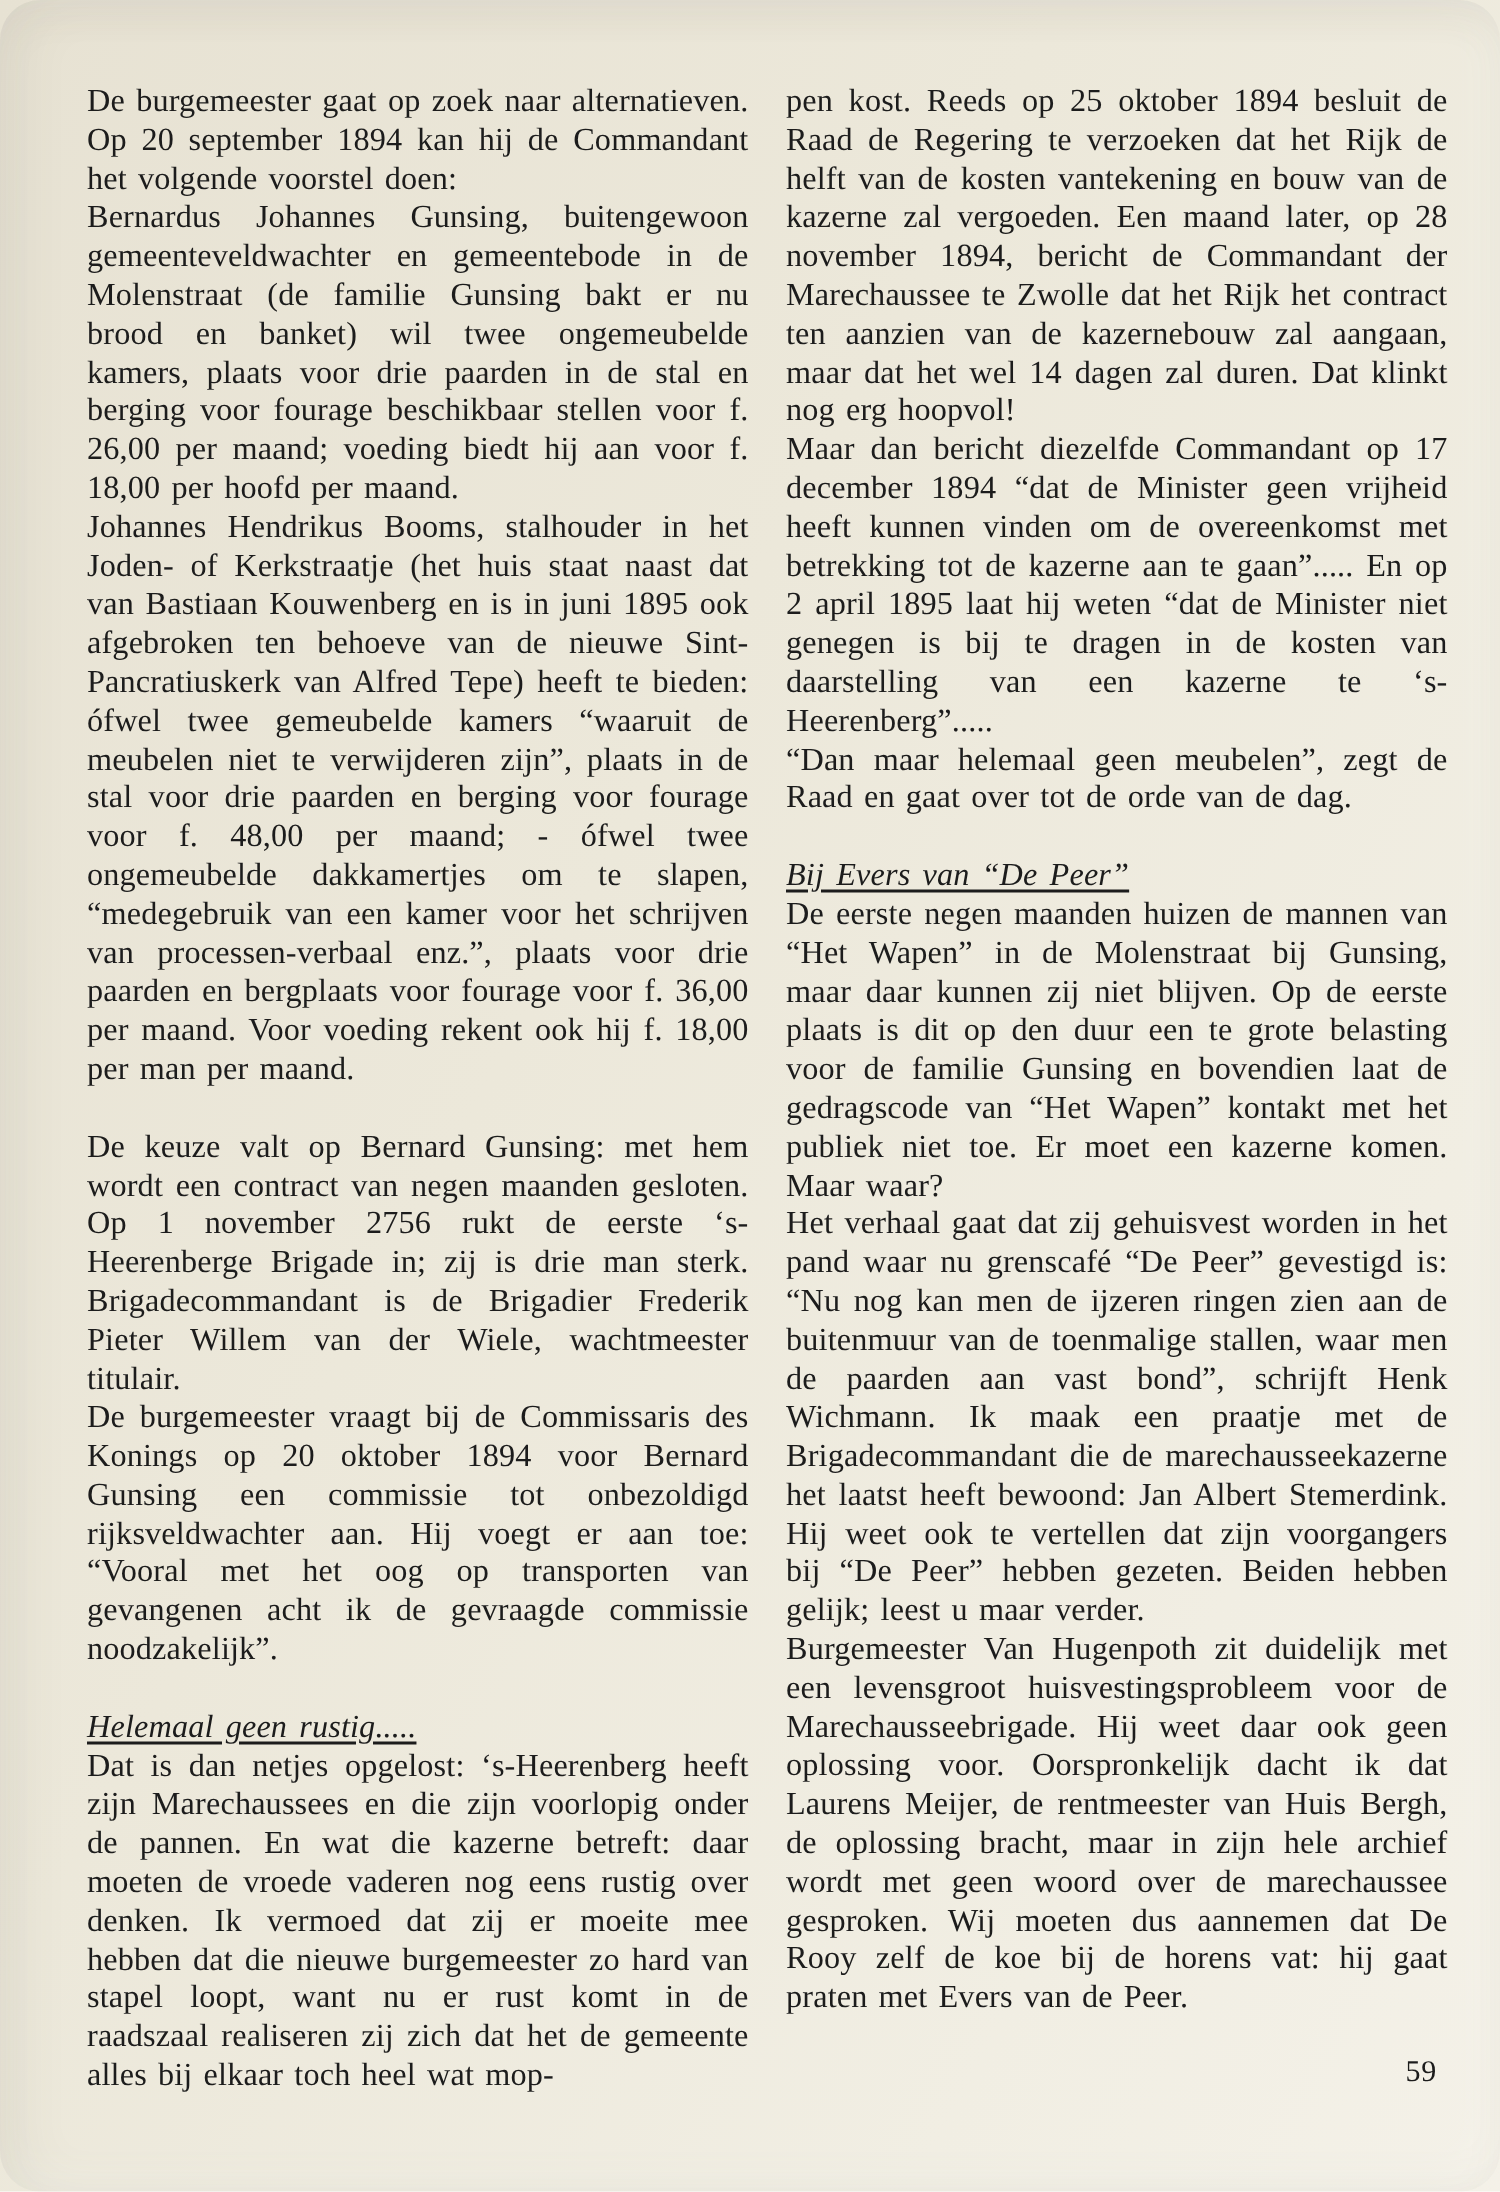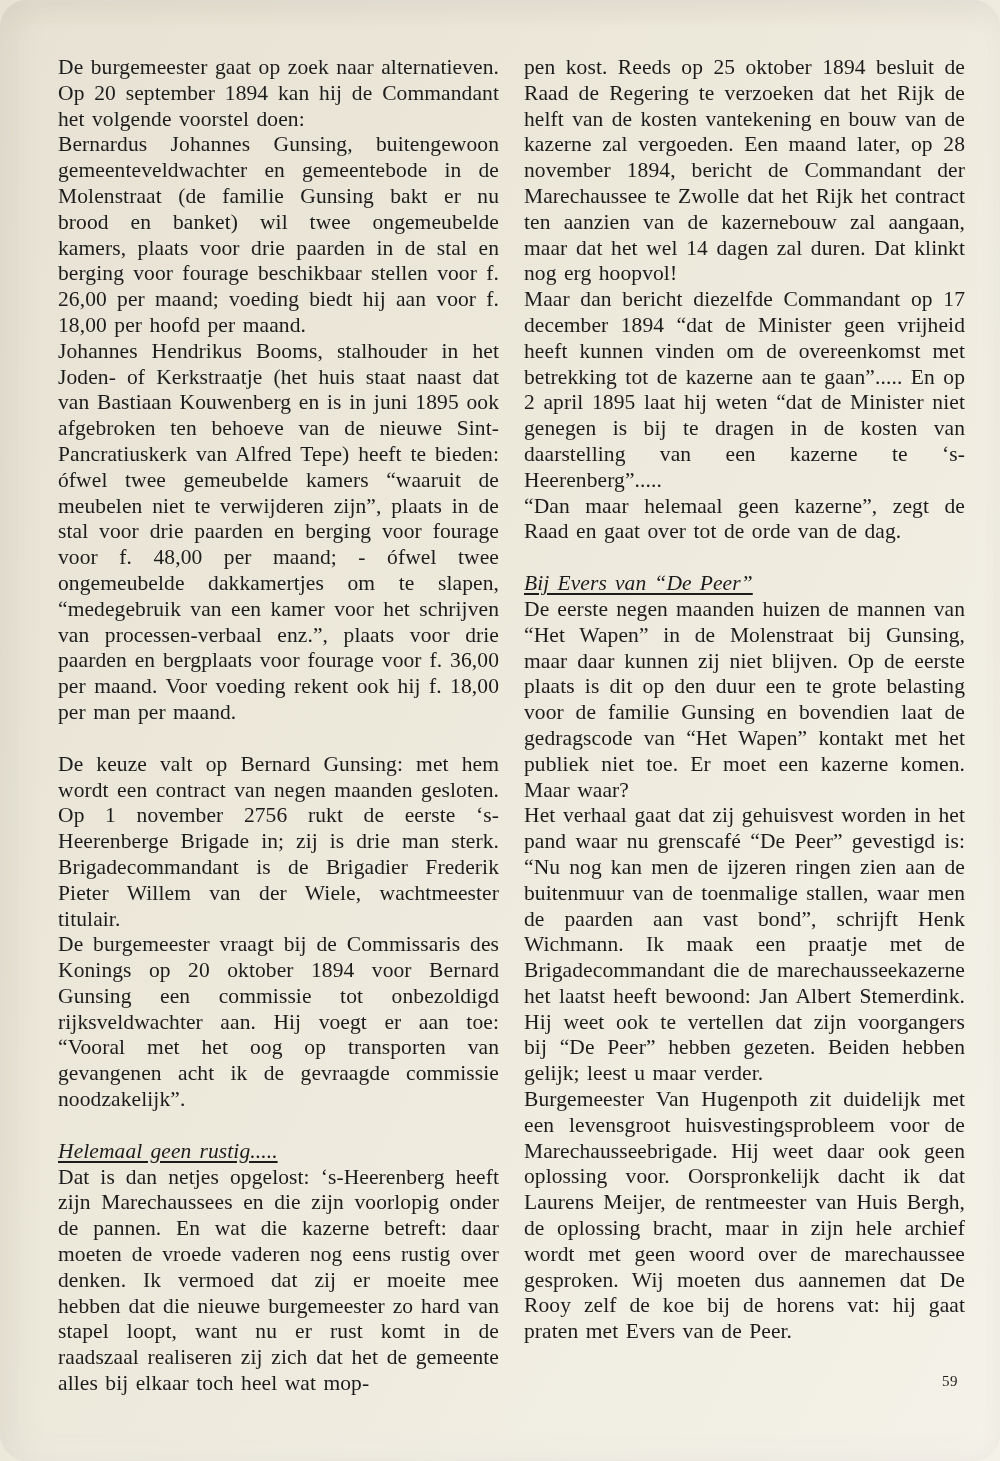--- a/index.html
+++ b/index.html
@@ -43,21 +43,21 @@
     font-style: italic;
     text-decoration: underline;
     text-underline-offset: 3px;
     text-align: left;
     word-spacing: 0.12em;
   }
   .page-number {
     position: absolute;
     right: 42px;
     bottom: 68px;
-    font-size: 15px;
+    font-size: 20px;
     line-height: 24px;
     letter-spacing: 0.5px;
   }
 </style>
 </head>
 <body>
 
 <div class="page">
 
   <div class="col col-left">
@@ -66,21 +66,21 @@
     <p class="body">Johannes Hendrikus Booms, stalhouder in het Joden- of Kerkstraatje (het huis staat naast dat van Bastiaan Kouwenberg en is in juni 1895 ook afgebroken ten behoeve van de nieuwe Sint-Pancratiuskerk van Alfred Tepe) heeft te bieden: ófwel twee gemeubelde kamers “waaruit de meubelen niet te verwijderen zijn”, plaats in de stal voor drie paarden en berging voor fourage voor f. 48,00 per maand; - ófwel twee ongemeubelde dakkamertjes om te slapen, “medegebruik van een kamer voor het schrijven van processen-verbaal enz.”, plaats voor drie paarden en bergplaats voor fourage voor f. 36,00 per maand. Voor voeding rekent ook hij f. 18,00 per man per maand.</p>
     <p class="body gap-before">De keuze valt op Bernard Gunsing: met hem wordt een contract van negen maanden gesloten. Op 1 november 2756 rukt de eerste ‘s-Heerenberge Brigade in; zij is drie man sterk. Brigadecommandant is de Brigadier Frederik Pieter Willem van der Wiele, wachtmeester titulair.</p>
     <p class="body">De burgemeester vraagt bij de Commissaris des Konings op 20 oktober 1894 voor Bernard Gunsing een commissie tot onbezoldigd rijksveldwachter aan. Hij voegt er aan toe: “Vooral met het oog op transporten van gevangenen acht ik de gevraagde commissie noodzakelijk”.</p>
     <p class="section-heading gap-before">Helemaal geen rustig.....</p>
     <p class="body">Dat is dan netjes opgelost: ‘s-Heerenberg heeft zijn Marechaussees en die zijn voorlopig onder de pannen. En wat die kazerne betreft: daar moeten de vroede vaderen nog eens rustig over denken. Ik vermoed dat zij er moeite mee hebben dat die nieuwe burgemeester zo hard van stapel loopt, want nu er rust komt in de raadszaal realiseren zij zich dat het de gemeente alles bij elkaar toch heel wat mop-</p>
   </div>
 
   <div class="col col-right">
     <p class="body">pen kost. Reeds op 25 oktober 1894 besluit de Raad de Regering te verzoeken dat het Rijk de helft van de kosten vantekening en bouw van de kazerne zal vergoeden. Een maand later, op 28 november 1894, bericht de Commandant der Marechaussee te Zwolle dat het Rijk het contract ten aanzien van de kazernebouw zal aangaan, maar dat het wel 14 dagen zal duren. Dat klinkt nog erg hoopvol!</p>
     <p class="body">Maar dan bericht diezelfde Commandant op 17 december 1894 “dat de Minister geen vrijheid heeft kunnen vinden om de overeenkomst met betrekking tot de kazerne aan te gaan”..... En op 2 april 1895 laat hij weten “dat de Minister niet genegen is bij te dragen in de kosten van daarstelling van een kazerne te ‘s-Heerenberg”.....</p>
-    <p class="body">“Dan maar helemaal geen kazerne”, zegt de Raad en gaat over tot de orde van de dag.</p>
+    <p class="body">“Dan maar helemaal geen meubelen”, zegt de Raad en gaat over tot de orde van de dag.</p>
     <p class="section-heading gap-before">Bij Evers van “De Peer”</p>
     <p class="body">De eerste negen maanden huizen de mannen van “Het Wapen” in de Molenstraat bij Gunsing, maar daar kunnen zij niet blijven. Op de eerste plaats is dit op den duur een te grote belasting voor de familie Gunsing en bovendien laat de gedragscode van “Het Wapen” kontakt met het publiek niet toe. Er moet een kazerne komen. Maar waar?</p>
     <p class="body">Het verhaal gaat dat zij gehuisvest worden in het pand waar nu grenscafé “De Peer” gevestigd is: “Nu nog kan men de ijzeren ringen zien aan de buitenmuur van de toenmalige stallen, waar men de paarden aan vast bond”, schrijft Henk Wichmann. Ik maak een praatje met de Brigadecommandant die de marechausseekazerne het laatst heeft bewoond: Jan Albert Stemerdink. Hij weet ook te vertellen dat zijn voorgangers bij “De Peer” hebben gezeten. Beiden hebben gelijk; leest u maar verder.</p>
     <p class="body">Burgemeester Van Hugenpoth zit duidelijk met een levensgroot huisvestingsprobleem voor de Marechausseebrigade. Hij weet daar ook geen oplossing voor. Oorspronkelijk dacht ik dat Laurens Meijer, de rentmeester van Huis Bergh, de oplossing bracht, maar in zijn hele archief wordt met geen woord over de marechaussee gesproken. Wij moeten dus aannemen dat De Rooy zelf de koe bij de horens vat: hij gaat praten met Evers van de Peer.</p>
   </div>
 
   <div class="page-number">59</div>
 
 </div>
 

